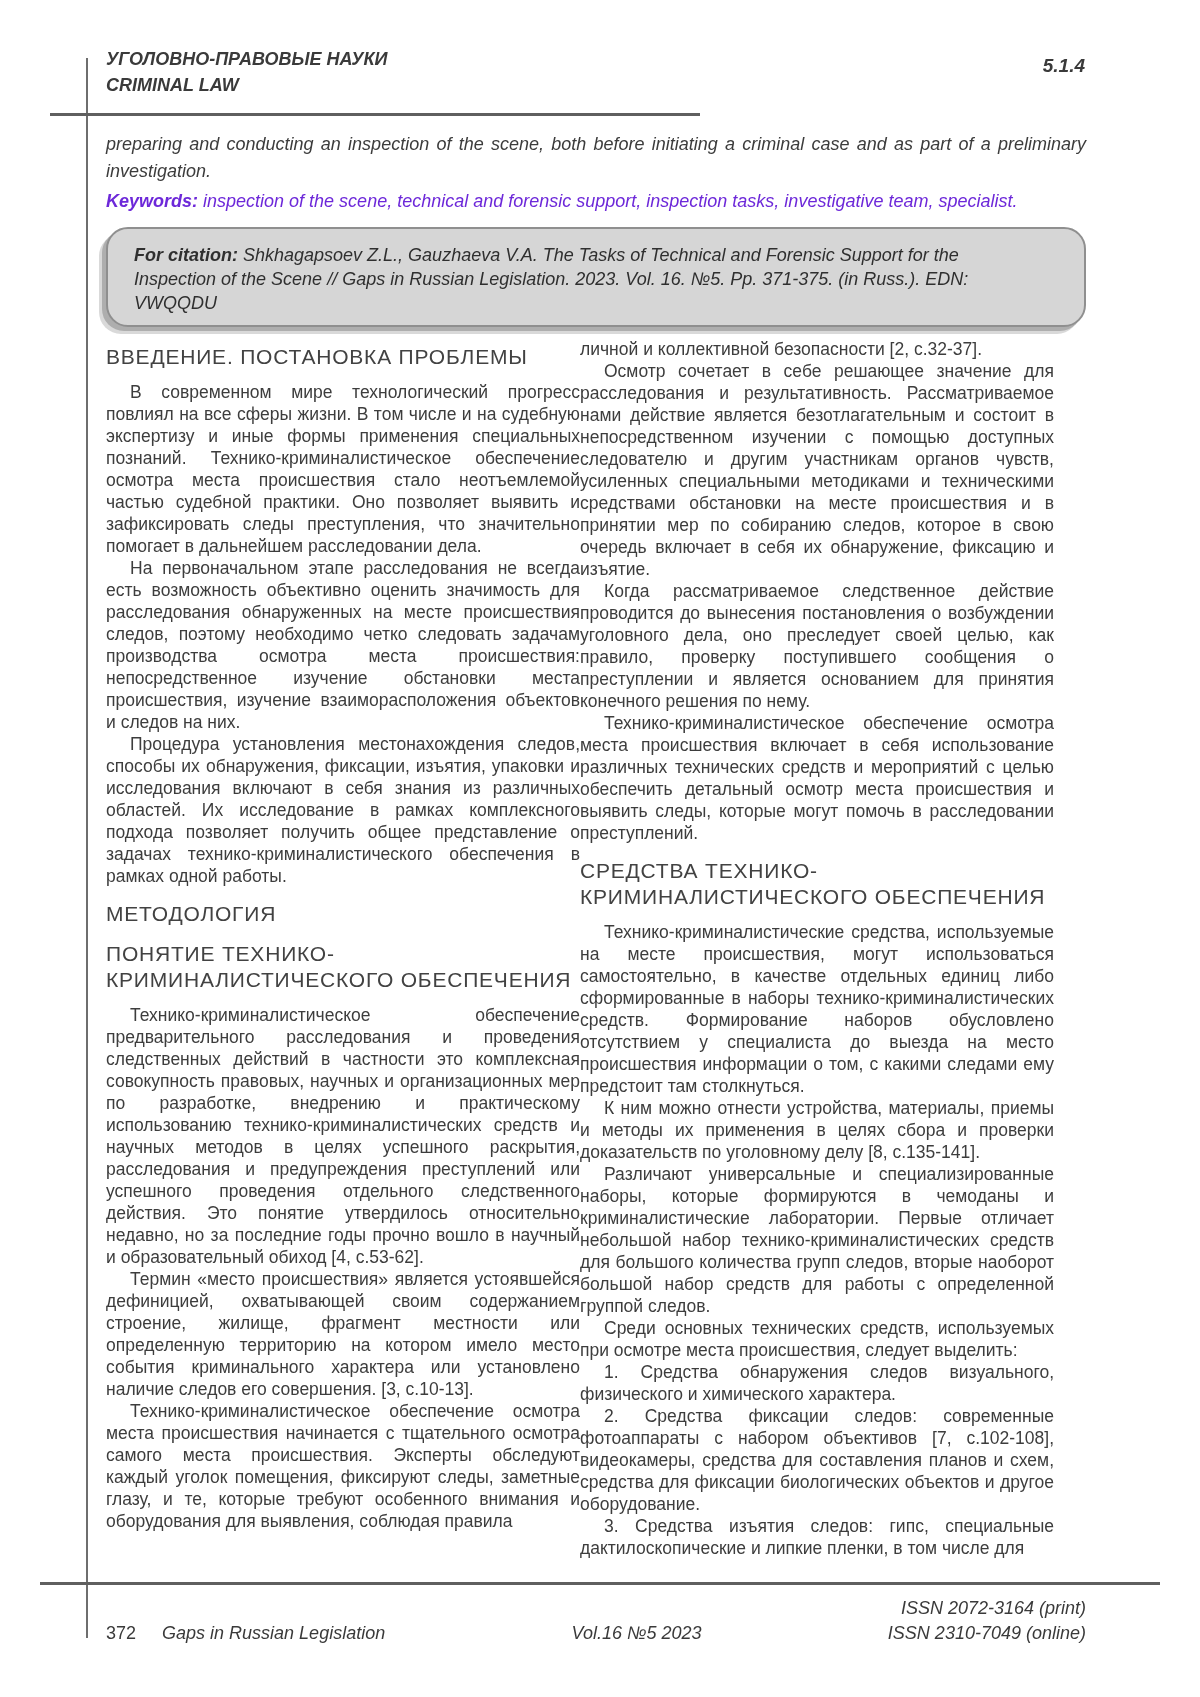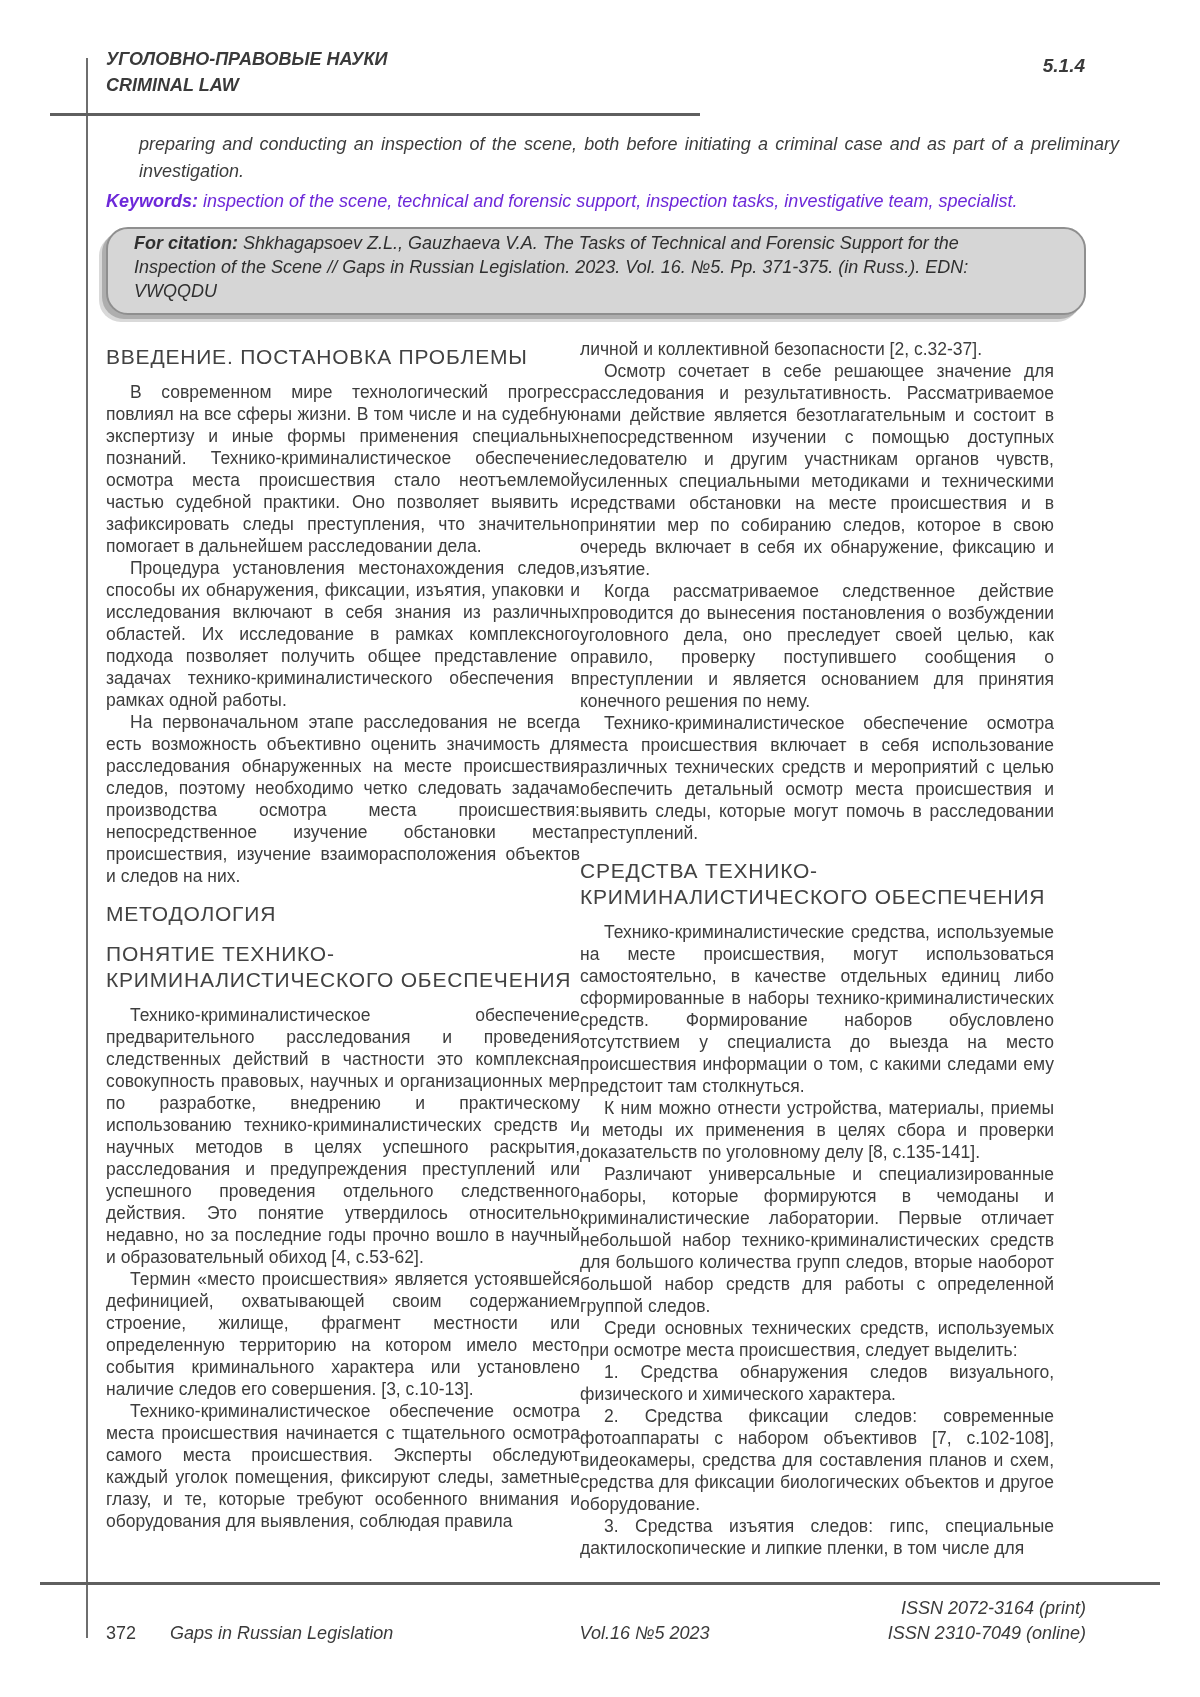--- a/index.html
+++ b/index.html
@@ -48,21 +48,20 @@
   }
   
   .abstract {
     position: absolute;
     left: 106px; top: 131px;
     width: 980px;
     font-size: 18px; line-height: 27px;
     font-style: italic;
     text-align: justify;
     color: #3c3c3c;
-    margin-left: 33px;
   }
   .keywords {
     position: absolute;
     left: 106px; top: 188px;
     width: 980px;
     font-size: 18px; line-height: 26px;
     font-style: italic;
     color: #6d28d9;
   }
   .keywords b { font-style: italic; }
@@ -72,21 +71,21 @@
     left: 106px; top: 227px;
     width: 980px;
     min-height: 68px;
     box-sizing: border-box;
     background: #d6d6d6;
     border: 2px solid #8f8f8f;
     border-radius: 22px;
     box-shadow: -4px 4px 0 0 #aeaeae, -7px 7px 0 0 #d9d9d9;
     display: flex;
     align-items: center;
-    padding: 2px 64px 10px 26px;
+    padding: 14px 64px 10px 26px;
     font-size: 18px; line-height: 24px;
     font-style: italic;
     color: #2f2f2f;
   }
   
   .columns {
     position: absolute;
     left: 106px; top: 338px;
     width: 980px;
     display: flex;
@@ -117,21 +116,21 @@
     left: 106px; top: 1596px;
     width: 980px;
     font-size: 18px; line-height: 25px;
     color: #3a3a3a;
     display: flex;
     justify-content: space-between;
     align-items: flex-end;
   }
   .footer .left-group { display: flex; gap: 26px; align-items: baseline; }
   .footer .pageno { font-style: normal; }
-  .footer .it { font-style: italic; margin-left: 8px; }
+  .footer .it { font-style: italic; }
   .footer .issn { text-align: right; font-style: italic; }
 </style>
 </head>
 <body>
 
 <div class="page">
 
   <div class="v-rule"></div>
   <div class="h-rule-top"></div>
 
@@ -151,22 +150,22 @@
     <div>
       <b>For citation:</b><span> Shkhagapsoev Z.L., Gauzhaeva V.A. The Tasks of Technical and Forensic Support for the Inspection of the Scene // Gaps in Russian Legislation. 2023. Vol. 16. №5. Pp. 371-375. (in Russ.). EDN: VWQQDU</span>
     </div>
   </div>
 
   <div class="columns">
 
     <div class="col">
       <div class="h2 first">ВВЕДЕНИЕ. ПОСТАНОВКА ПРОБЛЕМЫ</div>
       <p class="p">В современном мире технологический прогресс повлиял на все сферы жизни. В том числе и на судебную экспертизу и иные формы применения специальных познаний. Технико-криминалистическое обеспечение осмотра места происшествия стало неотъемлемой частью судебной практики. Оно позволяет выявить и зафиксировать следы преступления, что значительно помогает в дальнейшем расследовании дела.</p>
+      <p class="p">На первоначальном этапе расследования не всегда есть возможность объективно оценить значимость для расследования обнаруженных на месте происшествия следов, поэтому необходимо четко следовать задачам производства осмотра места происшествия: непосредственное изучение обстановки места происшествия, изучение взаиморасположения объектов и следов на них.</p>
       <p class="p">Процедура установления местонахождения следов, способы их обнаружения, фиксации, изъятия, упаковки и исследования включают в себя знания из различных областей. Их исследование в рамках комплексного подхода позволяет получить общее представление о задачах технико-криминалистического обеспечения в рамках одной работы.</p>
-      <p class="p">На первоначальном этапе расследования не всегда есть возможность объективно оценить значимость для расследования обнаруженных на месте происшествия следов, поэтому необходимо четко следовать задачам производства осмотра места происшествия: непосредственное изучение обстановки места происшествия, изучение взаиморасположения объектов и следов на них.</p>
       <div class="h2">МЕТОДОЛОГИЯ</div>
       <div class="h2">ПОНЯТИЕ ТЕХНИКО-
 КРИМИНАЛИСТИЧЕСКОГО ОБЕСПЕЧЕНИЯ</div>
       <p class="p">Технико-криминалистическое обеспечение предварительного расследования и проведения следственных действий в частности это комплексная совокупность правовых, научных и организационных мер по разработке, внедрению и практическому использованию технико-криминалистических средств и научных методов в целях успешного раскрытия, расследования и предупреждения преступлений или успешного проведения отдельного следственного действия. Это понятие утвердилось относительно недавно, но за последние годы прочно вошло в научный и образовательный обиход [4, с.53-62].</p>
       <p class="p">Термин «место происшествия» является устоявшейся дефиницией, охватывающей своим содержанием строение, жилище, фрагмент местности или определенную территорию на котором имело место события криминального характера или установлено наличие следов его совершения. [3, с.10-13].</p>
       <p class="p">Технико-криминалистическое обеспечение осмотра места происшествия начинается с тщательного осмотра самого места происшествия. Эксперты обследуют каждый уголок помещения, фиксируют следы, заметные глазу, и те, которые требуют особенного внимания и оборудования для выявления, соблюдая правила</p>
     </div>
 
     <div class="col">
       <p class="p cont">личной и коллективной безопасности [2, с.32-37].</p>

